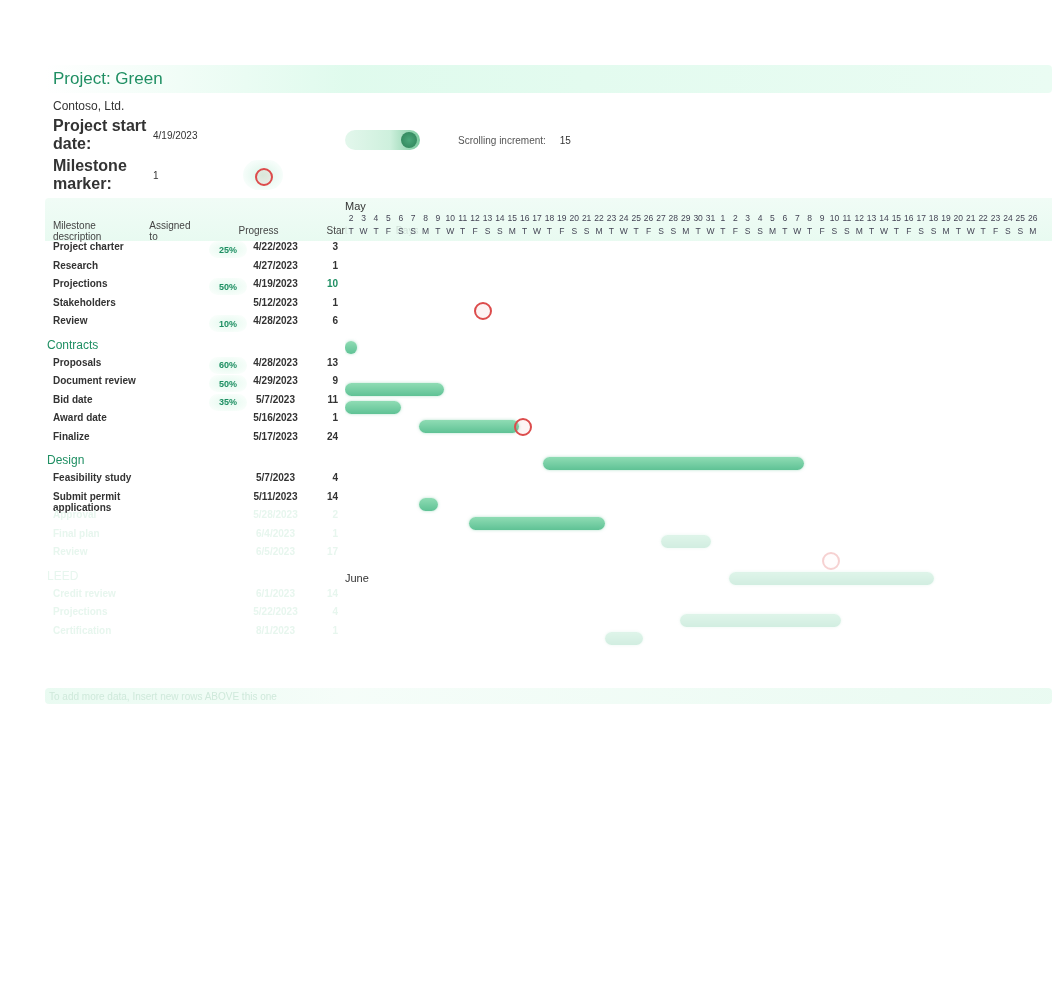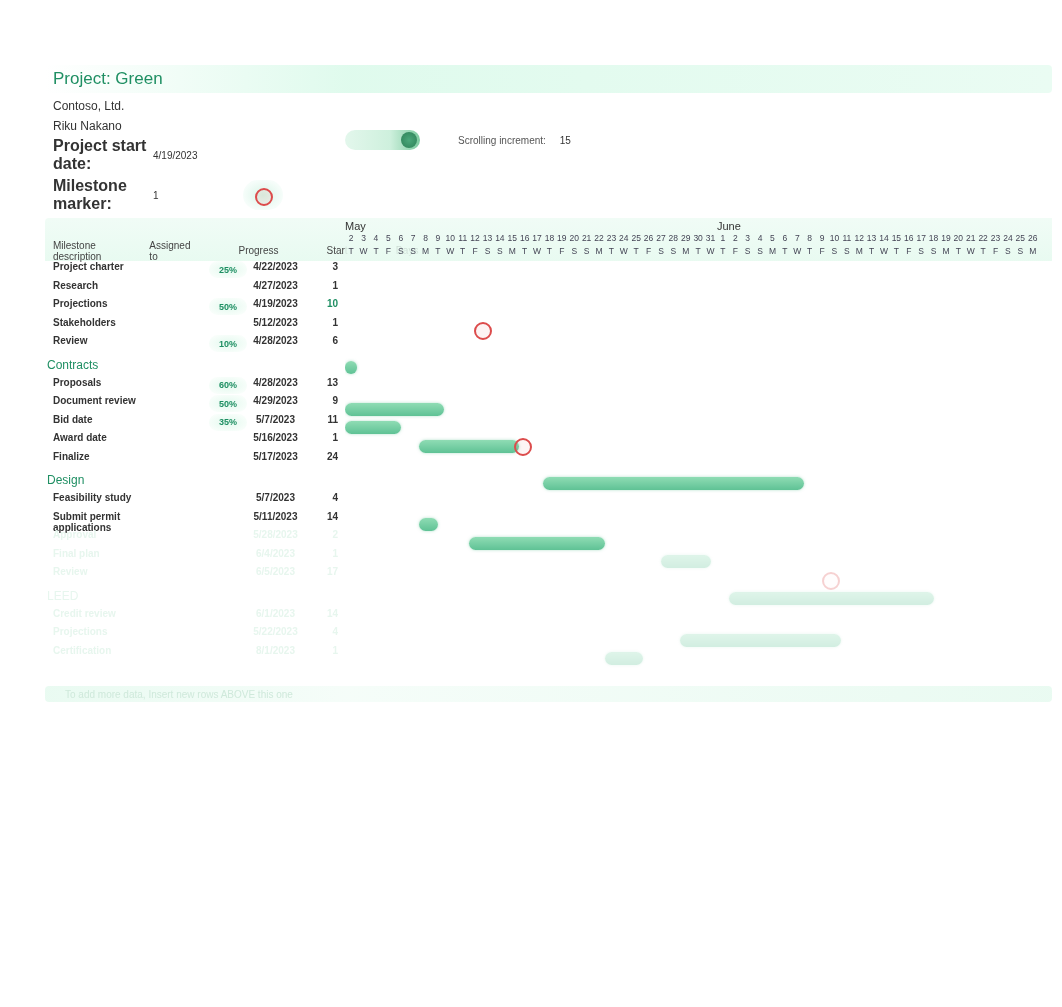--- a/index.html
+++ b/index.html
@@ -123,21 +123,21 @@
   
   .timeline {
     flex:1;
     position:relative;
     overflow:hidden;
   }
   .tl-header {
     height:43px;
     background: linear-gradient(180deg, rgba(231,250,240,0.6), rgba(231,250,240,0.95));
   }
-  .tl-month-row { display:flex; height:13px; font-size:11px; color:#333; padding-top:2px;}
+  .tl-month-row { display:flex; height:13px; font-size:11px; color:#333; padding-top:2px;flex-direction:column;}
   .tl-month-row .m { text-align:left; }
   .tl-daynum-row, .tl-dayletter-row {
     display:flex; height:13px; font-size:8.5px; color:#445;
   }
   .dcell {
     flex: 0 0 12.4px;
     text-align:center;
     white-space:nowrap;
   }
   .tl-body {
@@ -154,39 +154,38 @@
     box-shadow: 0 0 3px rgba(95,194,149,0.5);
   }
   .bar.faded { opacity:0.28; }
   .marker-red {
     position:absolute; width:14px; height:14px; border-radius:50%;
     border:2px solid #dc4c4c; background:rgba(220,76,76,0.06);
   }
 
   .faded-text { color:#e7f6ee; }
   .footer-bar {
-    margin-top:0;
+    margin-top:22px;
     height:16px;
     border-radius:4px;
     background: linear-gradient(90deg, rgba(231,250,240,0.9) 0%, rgba(231,250,240,0.4) 30%, rgba(231,250,240,0.9) 100%);
     font-size:10px;
     color:#cfe9db;
-    padding-left:20px;
+    padding-left:4px;
     display:flex; align-items:center;
   }
 </style>
 </head>
 <body>
 
 <div class="sheet">
 
   <div class="title-bar">Project: Green</div>
 
   <div class="subtitle">Contoso, Ltd.</div>
-  <div class="subtitle">Riku Nakano</div>
 
   <div class="meta-row">
     <div class="meta-label">Project start date:</div>
     <div class="meta-value">4/19/2023</div>
   </div>
   <div class="meta-row">
     <div class="meta-label">Milestone marker:</div>
     <div class="meta-value">1</div>
     <div style="width:30px"></div>
     <div class="marker-pill">

